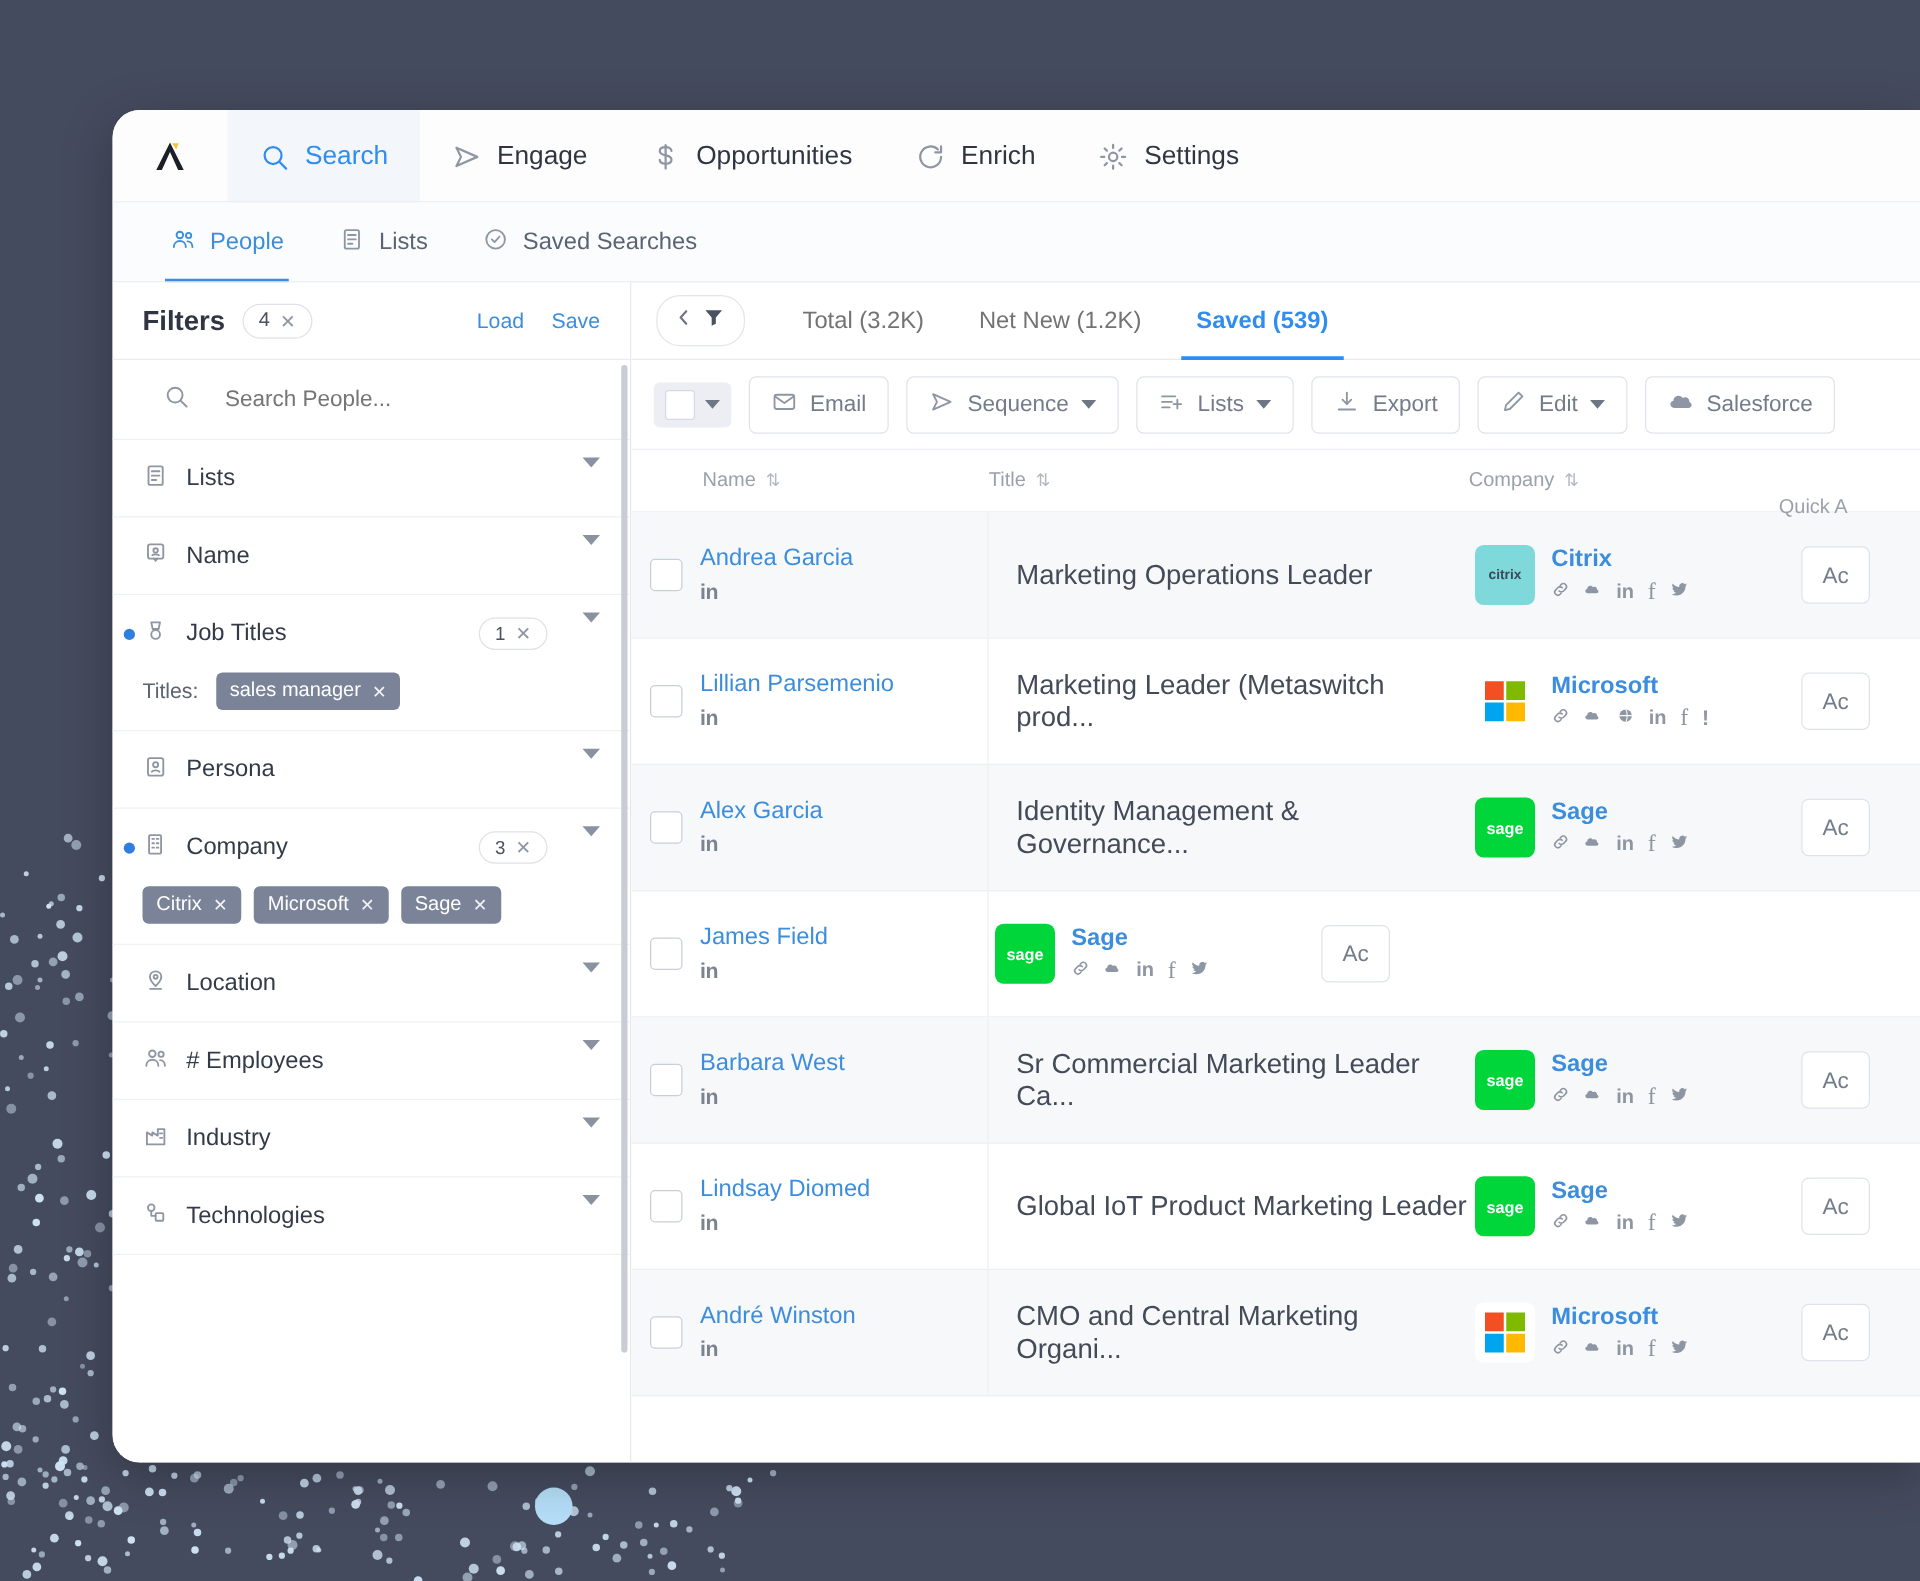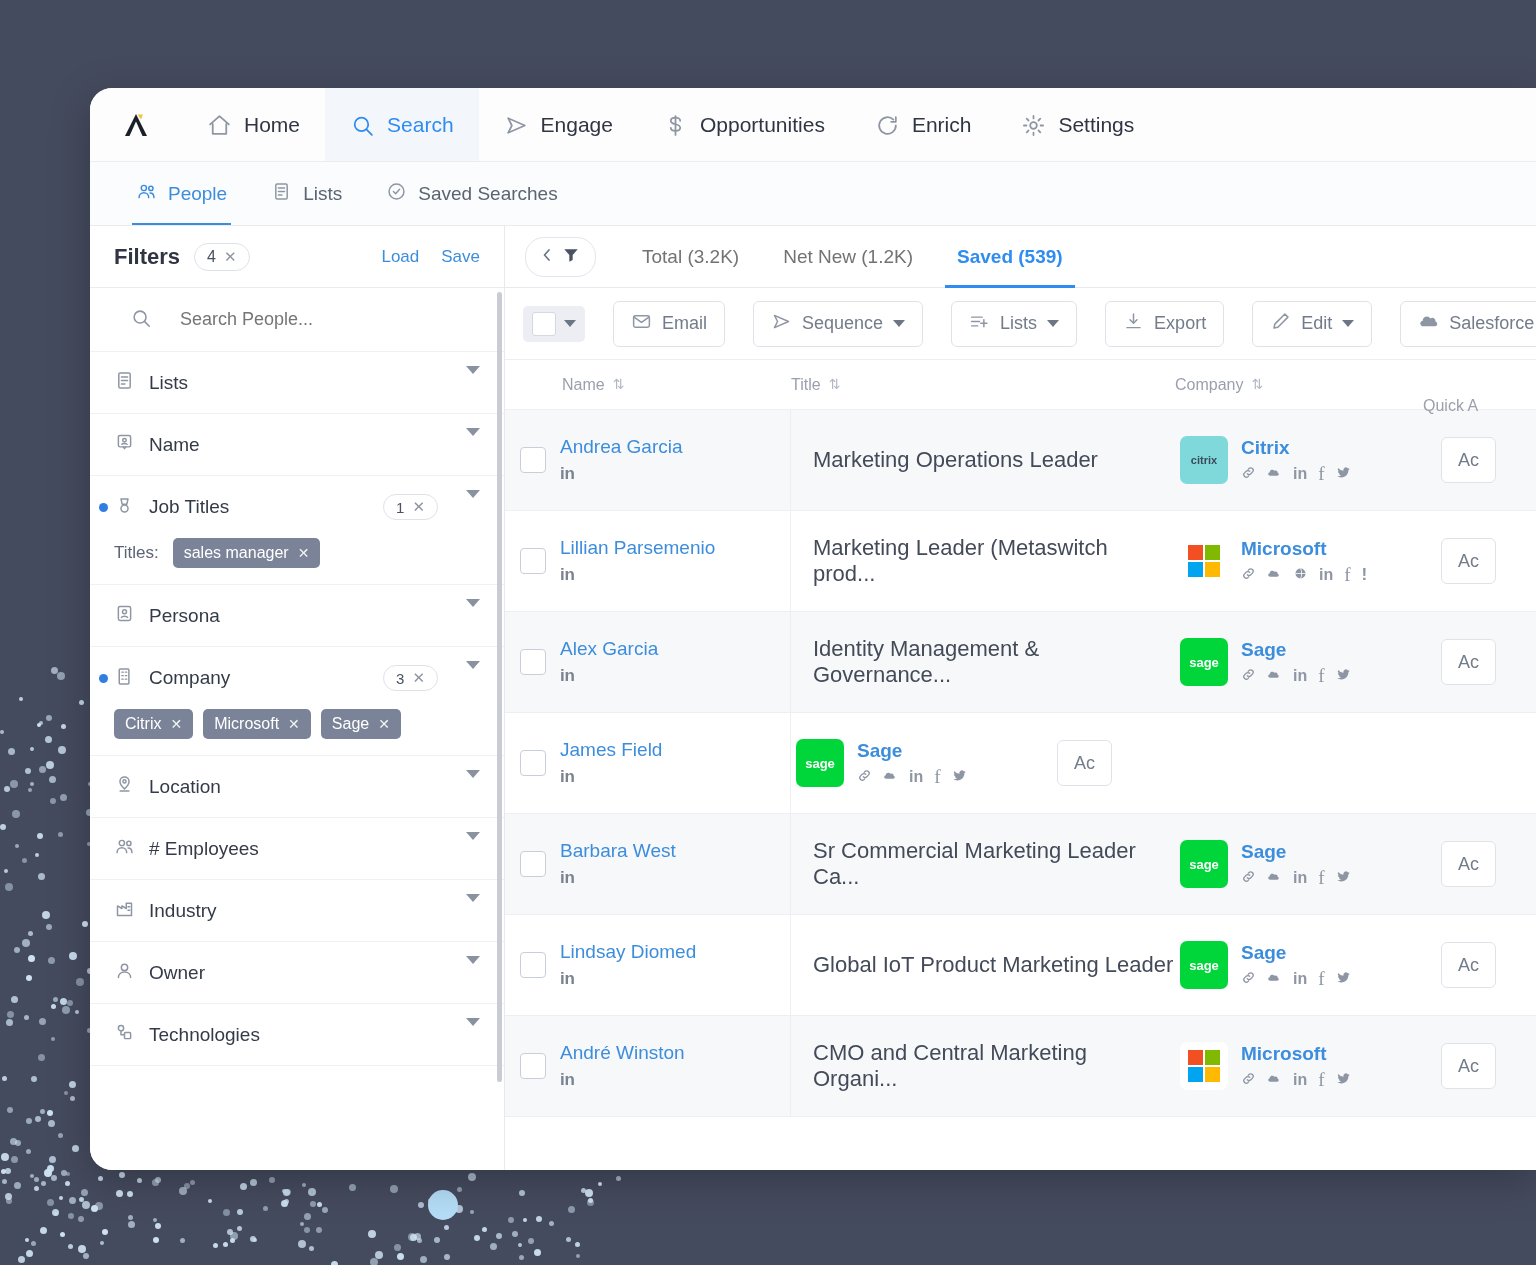--- a/index.html
+++ b/index.html
@@ -156,21 +156,21 @@
     padding: 0 22px; height:62px; display:flex; align-items:center;
     font-size:19px; color:#737373; cursor:pointer; position:relative;
   }
   .ttab.active { color:#2f8cf0; font-weight:bold; }
   .ttab.active:after {
     content:""; position:absolute; left:10px; right:10px; bottom:0;
     height:3px; background:#2f8cf0;
   }
 
   .toolbar {
-    height:72px; display:flex; align-items:center; gap:28px;
+    height:72px; display:flex; align-items:center; gap:14px;
     padding: 0 18px; border-bottom:1px solid #eceef2; background:#fff;
   }
   .selbox {
     display:flex; align-items:center; gap:8px; background:#eceef3;
     border-radius:5px; padding:6px 9px; cursor:pointer;
   }
   .selbox .cb { width:24px;height:24px;background:#fff;border:1px solid #d5d9e0;
                 border-radius:3px; }
   .smallcaret { width:0;height:0;border-left:6px solid transparent;
                 border-right:6px solid transparent;border-top:7px solid #6d7684; }
@@ -457,29 +457,20 @@
 <div id="app">
 
   <div class="topnav">
     <div class="logo-wrap">
       <svg width="40" height="40" viewBox="0 0 40 40">
         <path d="M20 9 L31 31 L26.5 31 L20 16.5 L13.5 31 L9 31 Z" fill="#1b1f27"></path>
         <path d="M21.5 9.5 L27 9.5 L25 14.5 Z" fill="#f3c342"></path>
       </svg>
     </div>
 
-    <div class="navitem">
-      <span>
-          <svg class="ic" viewBox="0 0 24 24">
-            <path d="M3 11l9-8 9 8"></path>
-            <path d="M5.5 10.5V20h13v-9.5"></path>
-          </svg>
-        </span>
-      <span>Home</span>
-    </div>
 
     <div class="navitem active">
       <span>
           <svg class="ic" viewBox="0 0 24 24">
             <circle cx="11" cy="11" r="6.5"></circle>
             <path d="M16 16l5 5"></path>
           </svg>
         </span>
       <span>Search</span>
     </div>
@@ -676,28 +667,20 @@
 
       <div class="frow">
         <span><svg class="sic" viewBox="0 0 24 24">
               <path d="M4 20V9l5 3V9l5 3V6h6v14z"></path>
               <path d="M16 10h2M16 14h2"></path>
             </svg></span>
         <span class="flabel">Industry</span>
         <span class="chev"><span class="caret"></span></span>
       </div>
 
-      <div class="frow">
-        <span><svg class="sic" viewBox="0 0 24 24">
-              <circle cx="12" cy="8.5" r="3.6"></circle>
-              <path d="M5 20c0-3.8 3.1-6.3 7-6.3s7 2.5 7 6.3"></path>
-            </svg></span>
-        <span class="flabel">Owner</span>
-        <span class="chev"><span class="caret"></span></span>
-      </div>
 
       <div class="frow">
         <span><svg class="sic" viewBox="0 0 24 24">
               <circle cx="8" cy="7" r="3"></circle>
               <rect x="12" y="12" width="7" height="7" rx="1"></rect>
               <path d="M8 10v4.5h4"></path>
             </svg></span>
         <span class="flabel">Technologies</span>
         <span class="chev"><span class="caret"></span></span>
       </div>

